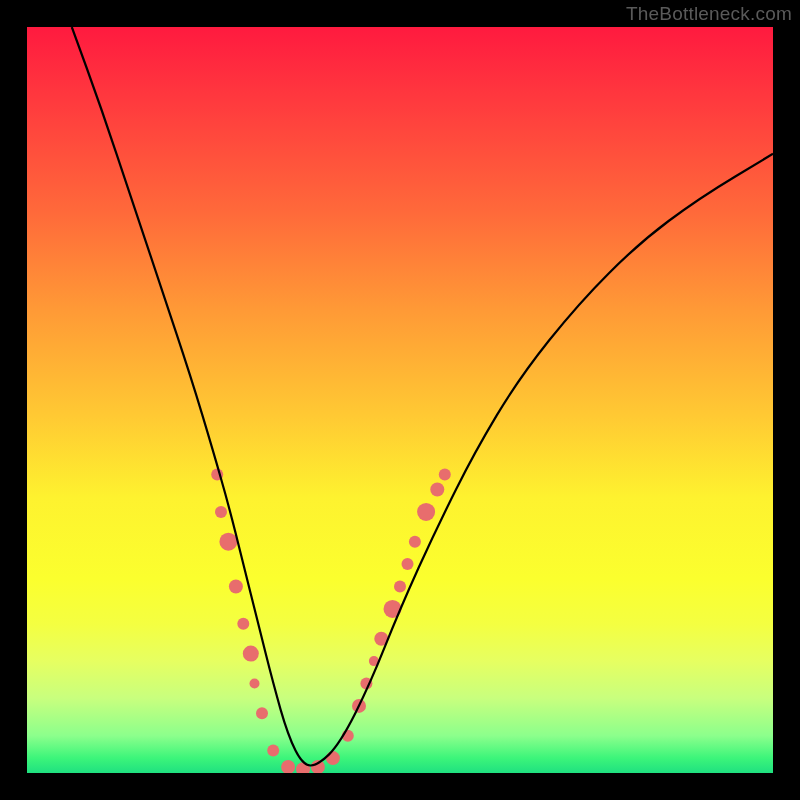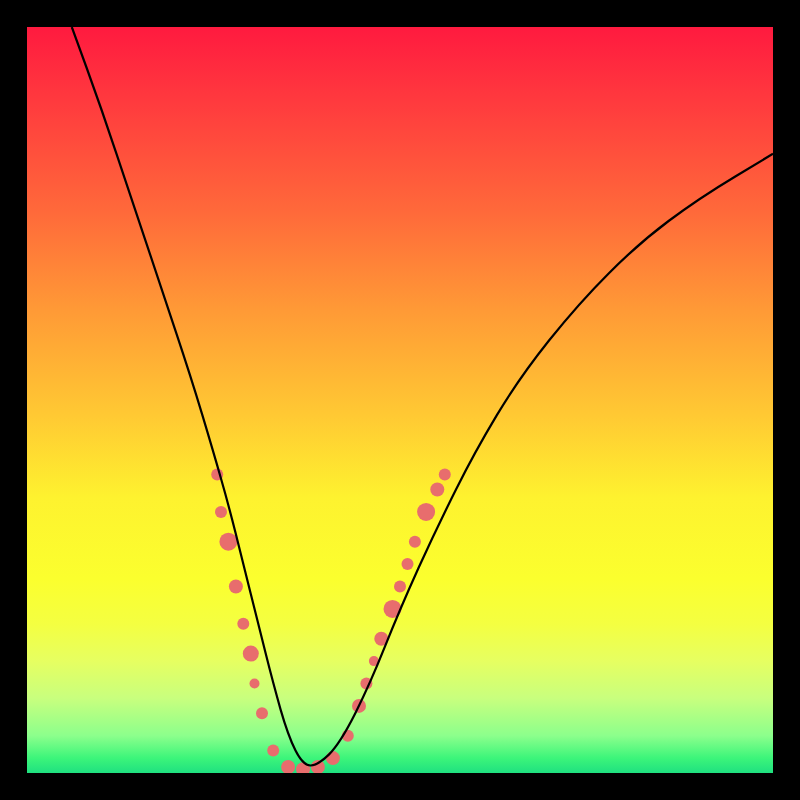--- a/index.html
+++ b/index.html
@@ -55,20 +55,21 @@
     top: 0;
     width: 746px;
     height: 746px;
   }
 </style>
 </head>
 <body>
 
 <div class="container">
 
+  <div class="watermark">TheBottleneck.com</div>
 
   <div class="plot-area">
     <svg class="curve" viewBox="0 0 746 746" preserveAspectRatio="none">
       <g id="marker-layer">
           <circle cx="190.2" cy="447.6" r="6" fill="#e86d6d"></circle>
           <circle cx="194.0" cy="484.9" r="6" fill="#e86d6d"></circle>
           <circle cx="201.4" cy="514.7" r="9" fill="#e86d6d"></circle>
           <circle cx="208.9" cy="559.5" r="7" fill="#e86d6d"></circle>
           <circle cx="216.3" cy="596.8" r="6" fill="#e86d6d"></circle>
           <circle cx="223.8" cy="626.6" r="8" fill="#e86d6d"></circle>

